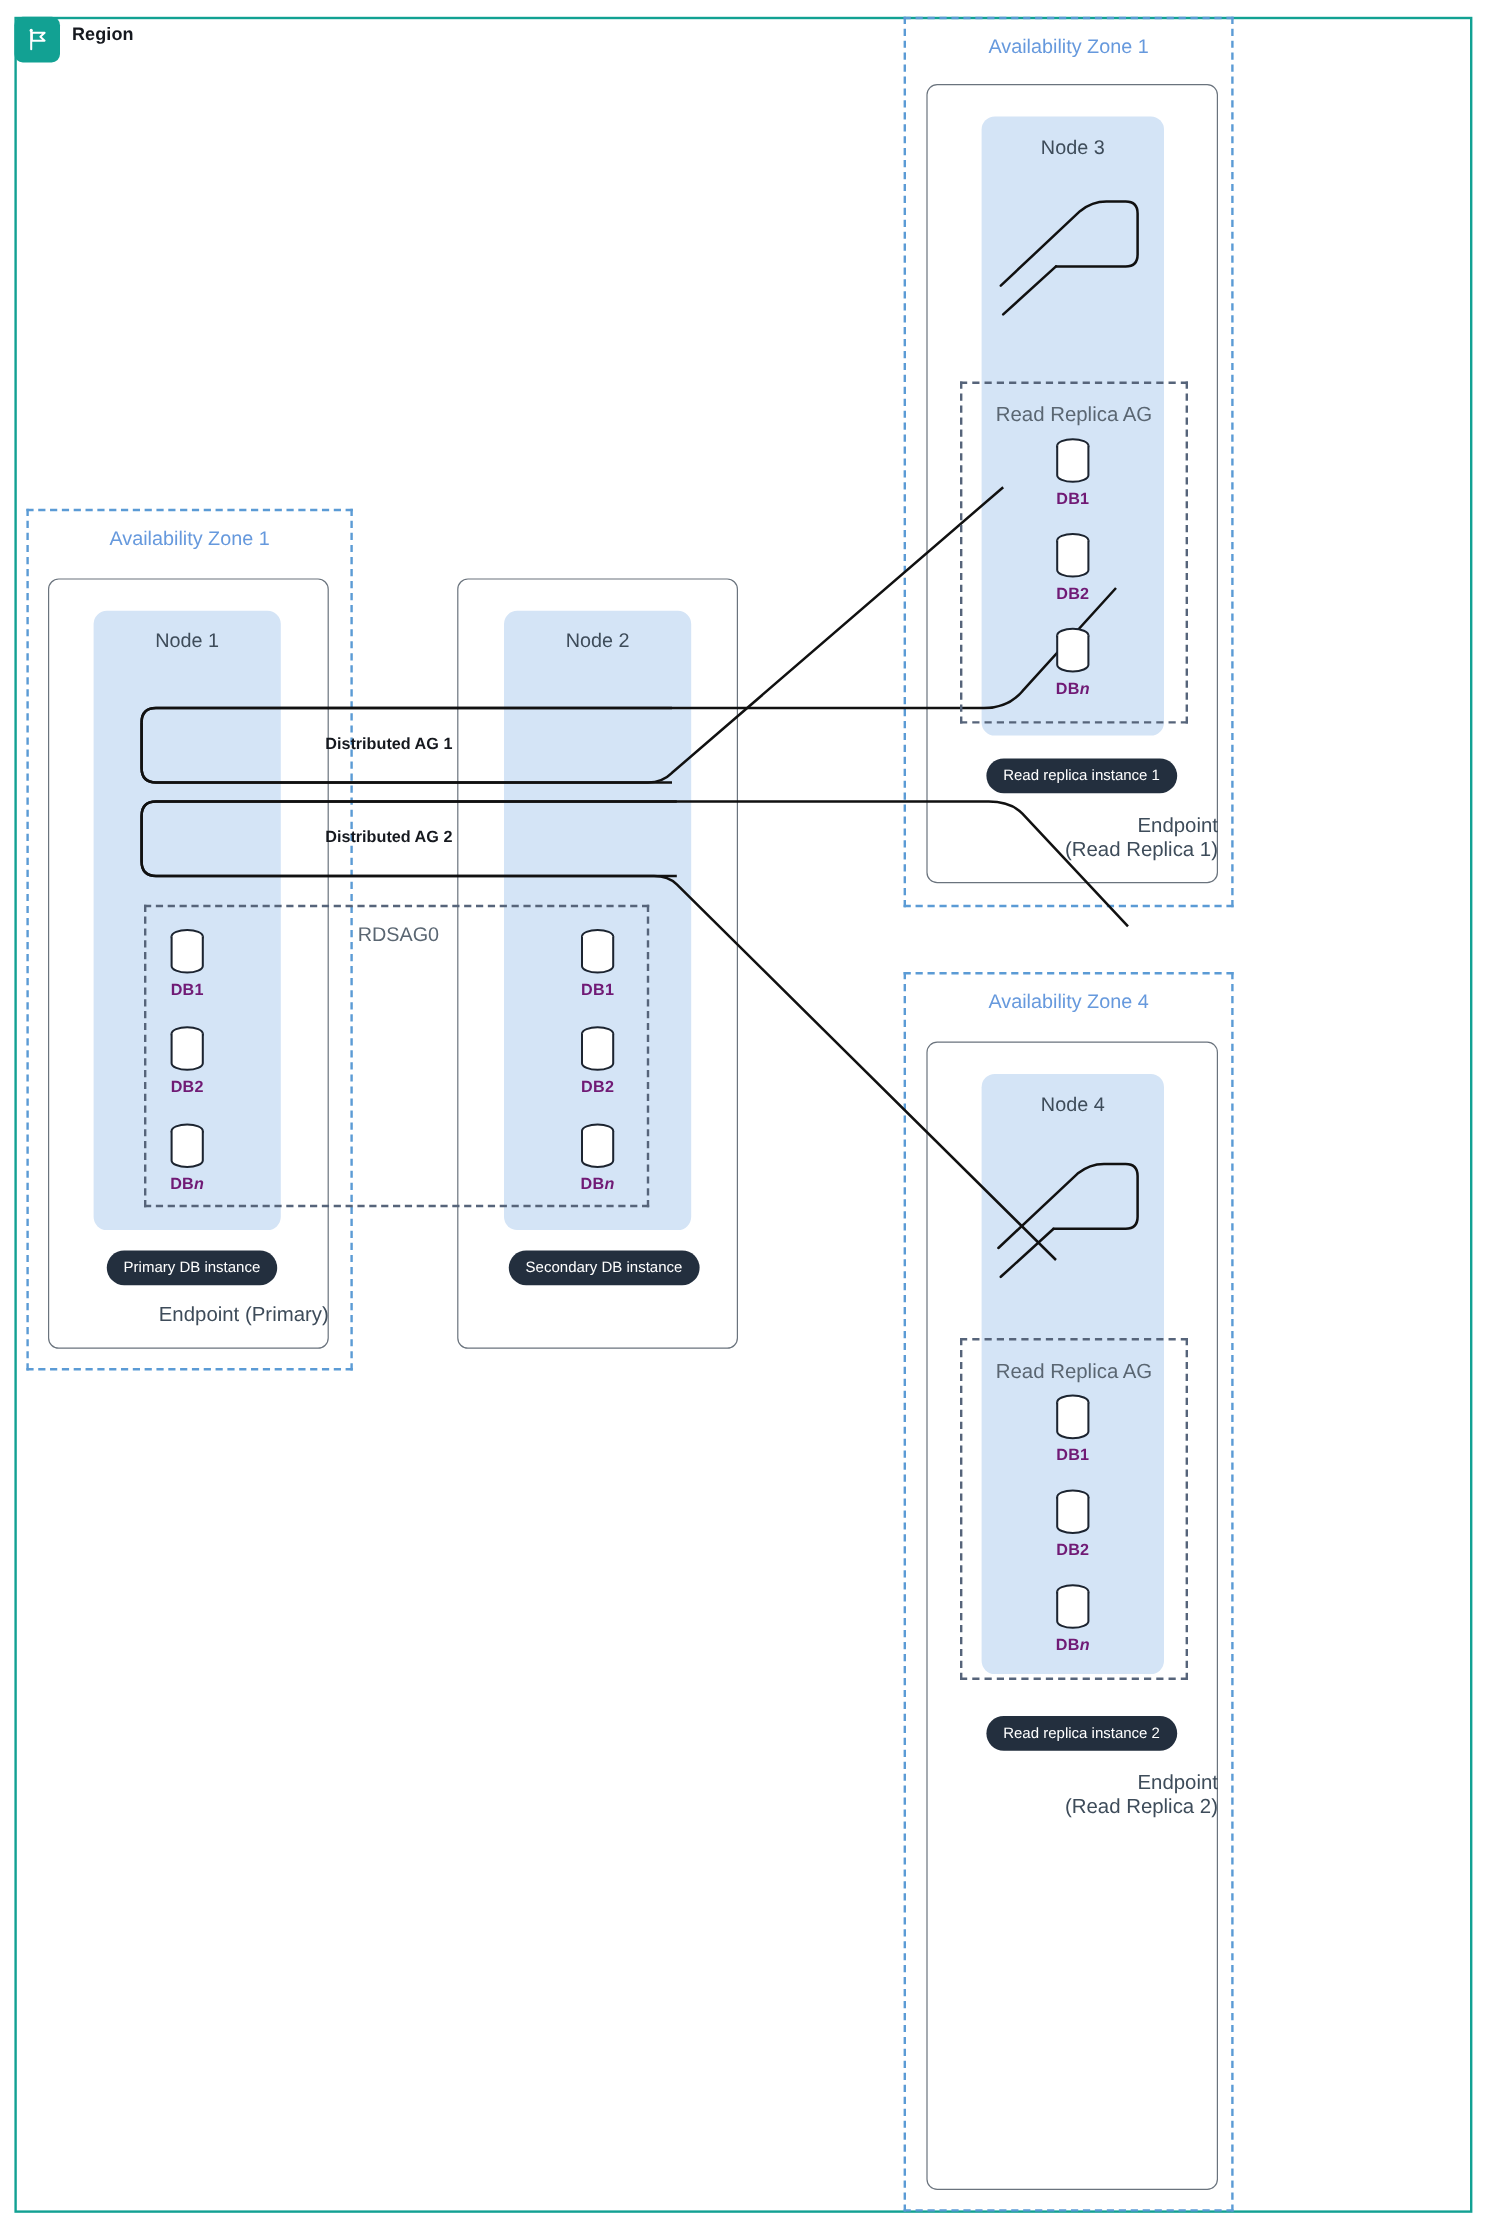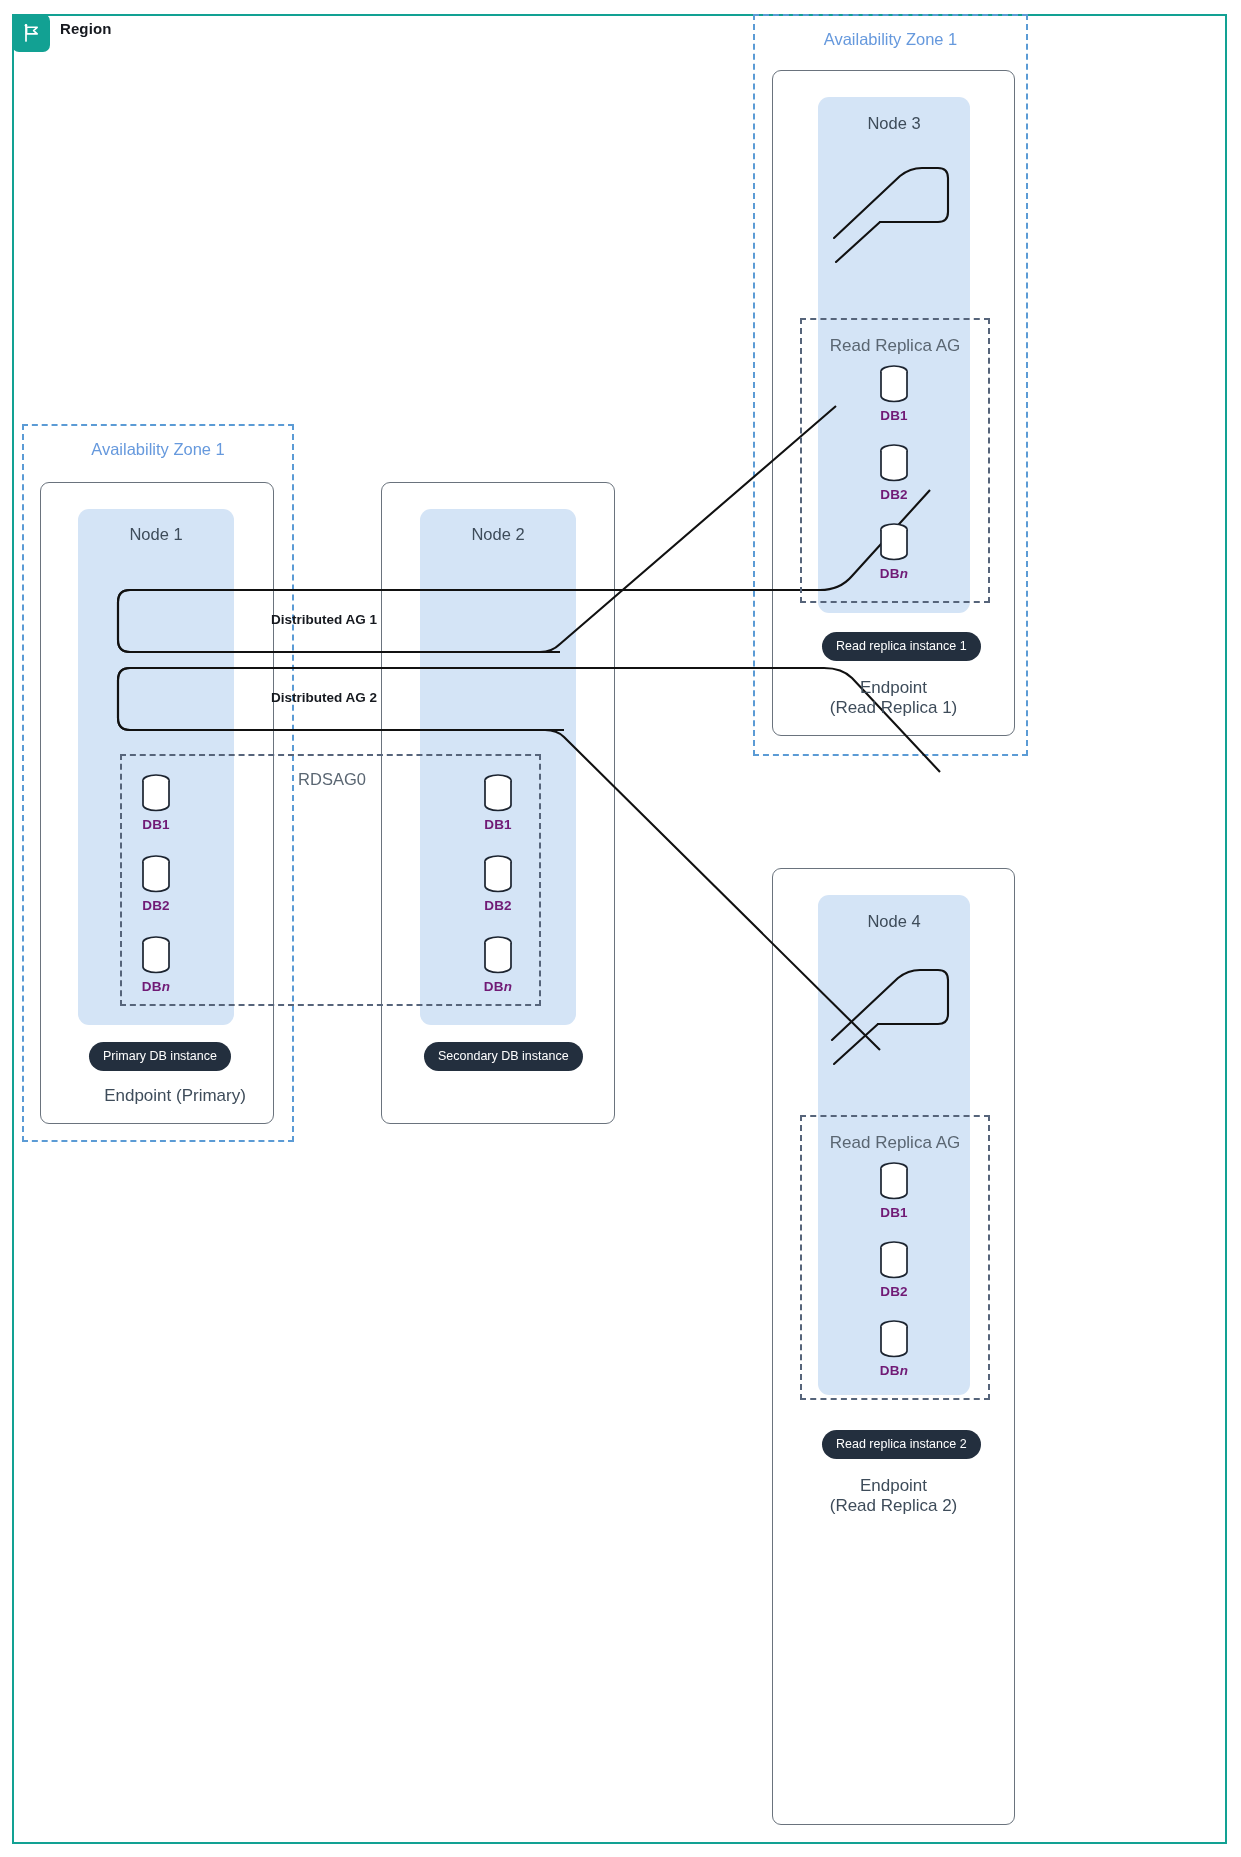--- a/index.html
+++ b/index.html
@@ -123,21 +123,21 @@
     border-radius: 16px;
     font-size: 12.5px;
     padding: 7px 14px 8px 14px;
     white-space: nowrap;
     text-align: center;
   }
 
   
   .endpoint {
     position: absolute;
-    text-align: center;
+    text-align: right;
     font-size: 17px;
     color: #3E4C5A;
     line-height: 1.18;
   }
 
   
   .dag-label {
     position: absolute;
     font-size: 13.5px; font-weight: bold; color: #16191F;
     background: transparent;
@@ -161,20 +161,23 @@
     </svg>
   </div>
   <div class="region-title">Region</div>
 
   <div class="az" id="az1">
     <div class="az-label">Availability Zone 1</div>
   </div>
   <div class="az" id="az3">
     <div class="az-label">Availability Zone 1</div>
   </div>
+  <div class="az" id="az4">
+    <div class="az-label">Availability Zone 4</div>
+  </div>
 
   <div class="node-box" id="nodebox1"></div>
   <div class="node-box" id="nodebox2"></div>
   <div class="node-box" id="nodebox3"></div>
   <div class="node-box" id="nodebox4"></div>
 
   <div class="node-band" id="band1"></div>
   <div class="node-band" id="band2"></div>
   <div class="node-band" id="band3"></div>
   <div class="node-band" id="band4"></div>

